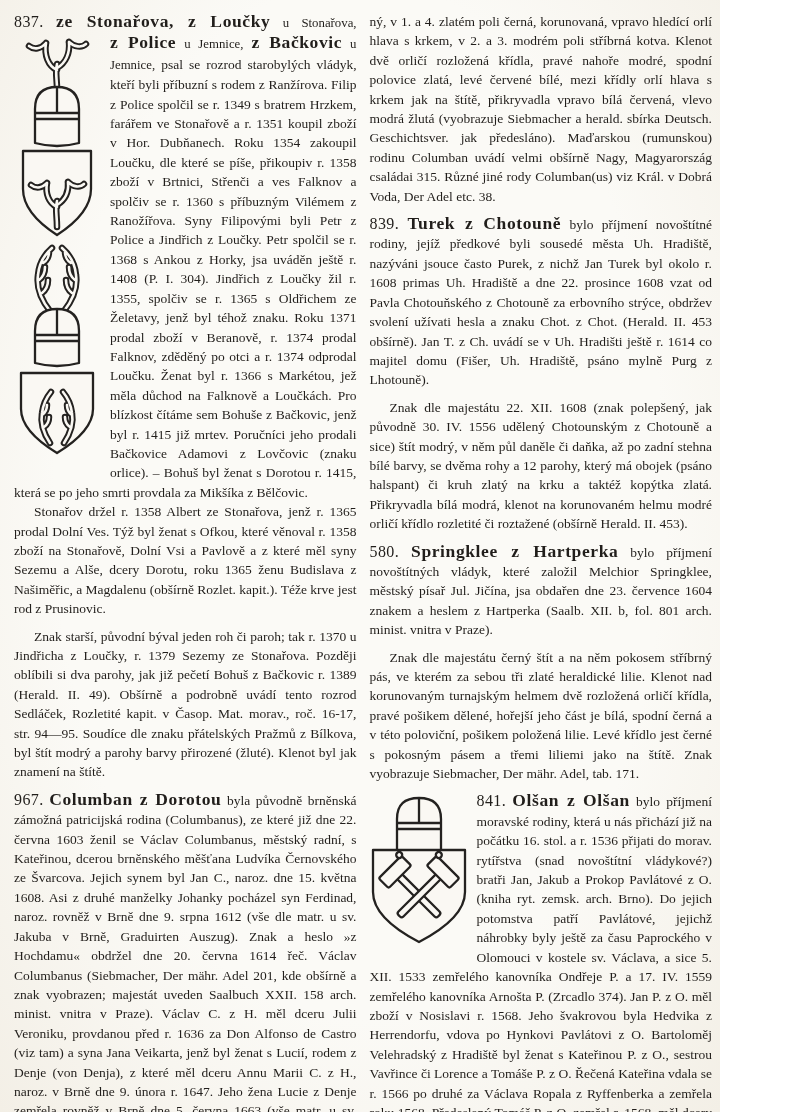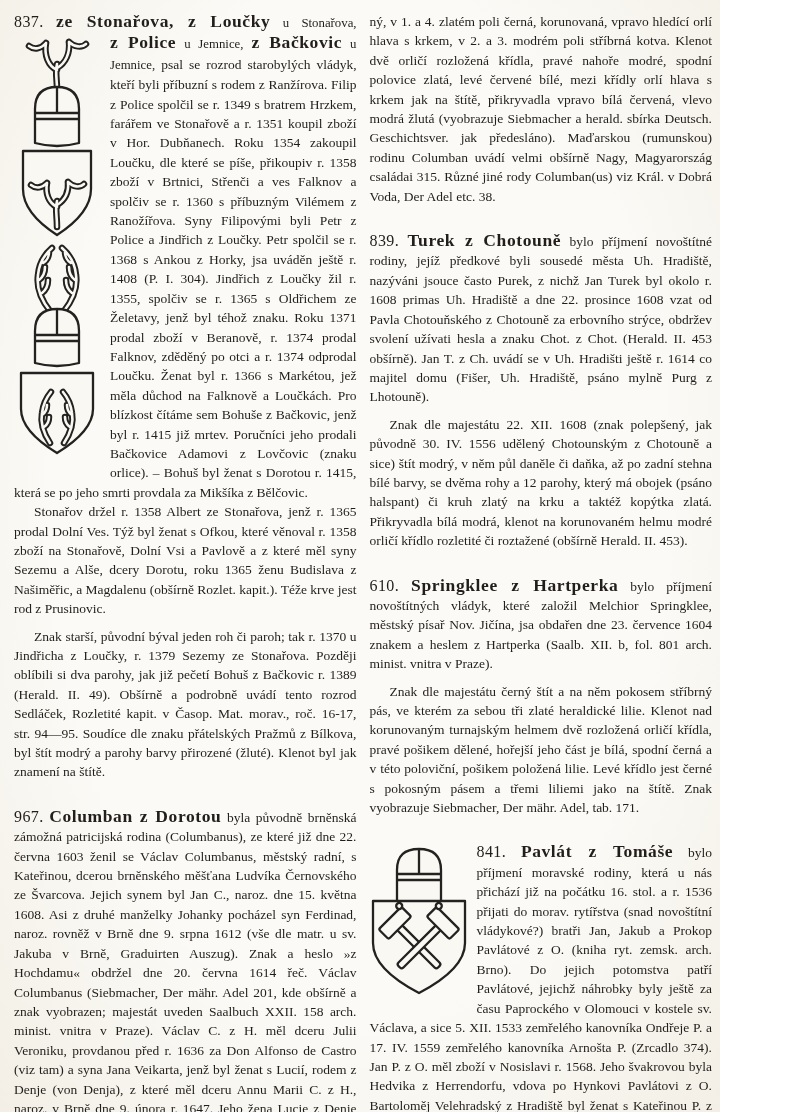--- a/index.html
+++ b/index.html
@@ -11,21 +11,21 @@
     background-image:radial-gradient(ellipse at 50% 45%, #fbfaf6 60%, #f3efe6 100%);
     color:#211e1b;
     font-family:"Liberation Serif","DejaVu Serif",serif;
   }
   .columns{display:flex;gap:13px;padding:12px 8px 0 14px;}
   .col{width:385px;}
   .body-p{margin:0;text-align:justify;font-size:13.5px;line-height:19.4px;}
   .body-p.indent{text-indent:20px;}
   .znak{margin-top:8px;}
   .lead{font-weight:normal;}
-  .entry{margin-top:25px;}
+  .entry{margin-top:8px;}
   .entry.first{margin-top:0;}
   .enum{font-size:16px;letter-spacing:.4px;}
   .hname{font-weight:bold;font-size:17.5px;letter-spacing:.6px;white-space:nowrap;}
   .hreg{font-size:12.8px;}
   .crest{float:left;margin:4px 10px 3px 0;}
   .crest837{width:86px;}
   .crest841{width:98px;margin:3px 9px 2px 0;}
   .crest svg{display:block;margin:0 auto 6px auto;}
   .crest .ol{fill:none;stroke:#242220;stroke-width:6.5;stroke-linecap:round;stroke-linejoin:round;}
   .crest .il{fill:none;stroke:#faf8f3;stroke-width:2.6;stroke-linecap:round;stroke-linejoin:round;}
@@ -129,34 +129,34 @@
           <span>bylo příjmení novoštítné rodiny, jejíž předkové byli sousedé města Uh. Hradiště, nazýváni jsouce často Purek, z nichž Jan Turek byl okolo r. 1608 primas Uh. Hradiště a dne 22. prosince 1608 vzat od Pavla Chotouňského z Chotouně za erbovního strýce, obdržev svolení užívati hesla a znaku Chot. z Chot. (Herald. II. 453 obšírně). Jan T. z Ch. uvádí se v Uh. Hradišti ještě r. 1614 co majitel domu (Fišer, Uh. Hradiště, psáno mylně Purg z Lhotouně).</span>
         </p>
         <p class="body-p indent znak">
           <b class="lead">Znak</b>
           <span>dle majestátu 22. XII. 1608 (znak polepšený, jak původně 30. IV. 1556 udělený Chotounským z Chotouně a sice) štít modrý, v něm půl daněle či daňka, až po zadní stehna bílé barvy, se dvěma rohy a 12 parohy, který má obojek (psáno halspant) či kruh zlatý na krku a taktéž kopýtka zlatá. Přikryvadla bílá modrá, klenot na korunovaném helmu modré orličí křídlo rozletité či roztažené (obšírně Herald. II. 453).</span>
         </p>
       </section>
 
       <section class="entry">
         <p class="body-p">
-          <span class="enum">610.</span>
+          <span class="enum">580.</span>
           <span class="hname">Springklee z Hartperka</span>
-          <span>bylo příjmení novoštítných vládyk, které založil Melchior Springklee, městský písař Nov. Jičína, jsa obdařen dne 23. července 1604 znakem a heslem z Hartperka (Saalb. XII. b, fol. 801 arch. minist. vnitra v Praze).</span>
+          <span>bylo příjmení novoštítných vládyk, které založil Melchior Springklee, městský písař Jul. Jičína, jsa obdařen dne 23. července 1604 znakem a heslem z Hartperka (Saalb. XII. b, fol. 801 arch. minist. vnitra v Praze).</span>
         </p>
         <p class="body-p indent znak">
           <b class="lead">Znak</b>
           <span>dle majestátu černý štít a na něm pokosem stříbrný pás, ve kterém za sebou tři zlaté heraldické lilie. Klenot nad korunovaným turnajským helmem dvě rozložená orličí křídla, pravé pošikem dělené, hořejší jeho část je bílá, spodní černá a v této poloviční, pošikem položená lilie. Levé křídlo jest černé s pokosným pásem a třemi liliemi jako na štítě. Znak vyobrazuje Siebmacher, Der mähr. Adel, tab. 171.</span>
         </p>
       </section>
 
       <section class="entry">
         <p class="body-p">
           <span class="enum">841.</span>
-          <span class="hname">Pavlát z Tomáše</span>
+          <span class="hname">Olšan z Olšan</span>
           <span class="crest crest841">
             <svg width="98" height="152" viewBox="0 0 98 152">
               <g transform="translate(25,0)">
                 <path class="fp" d="M2,56 L2,25 Q2,4 24,4 Q46,4 46,25 L46,56 Q24,62 2,56 Z"></path>
                 <path class="ln" d="M2,29 L46,29 M2,35 L46,35 M24,4 L24,29"></path>
               </g>
               <g transform="translate(0,54)">
                 <path class="fp" d="M3,2 H95 V44 Q95,70 49,94 Q3,70 3,44 Z"></path>
                 <g>
                   <g transform="rotate(-45 49 48)">

